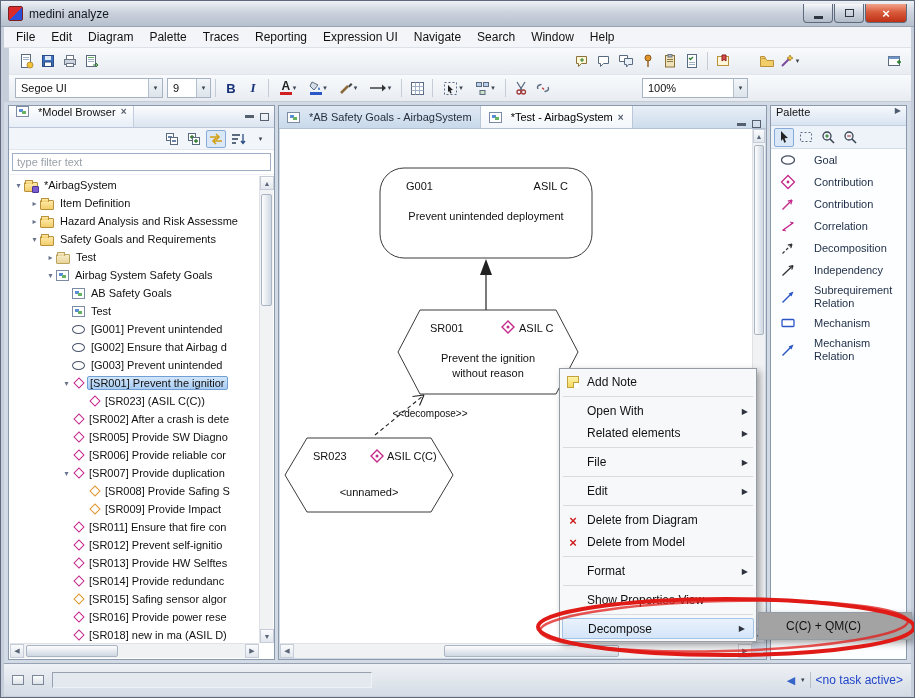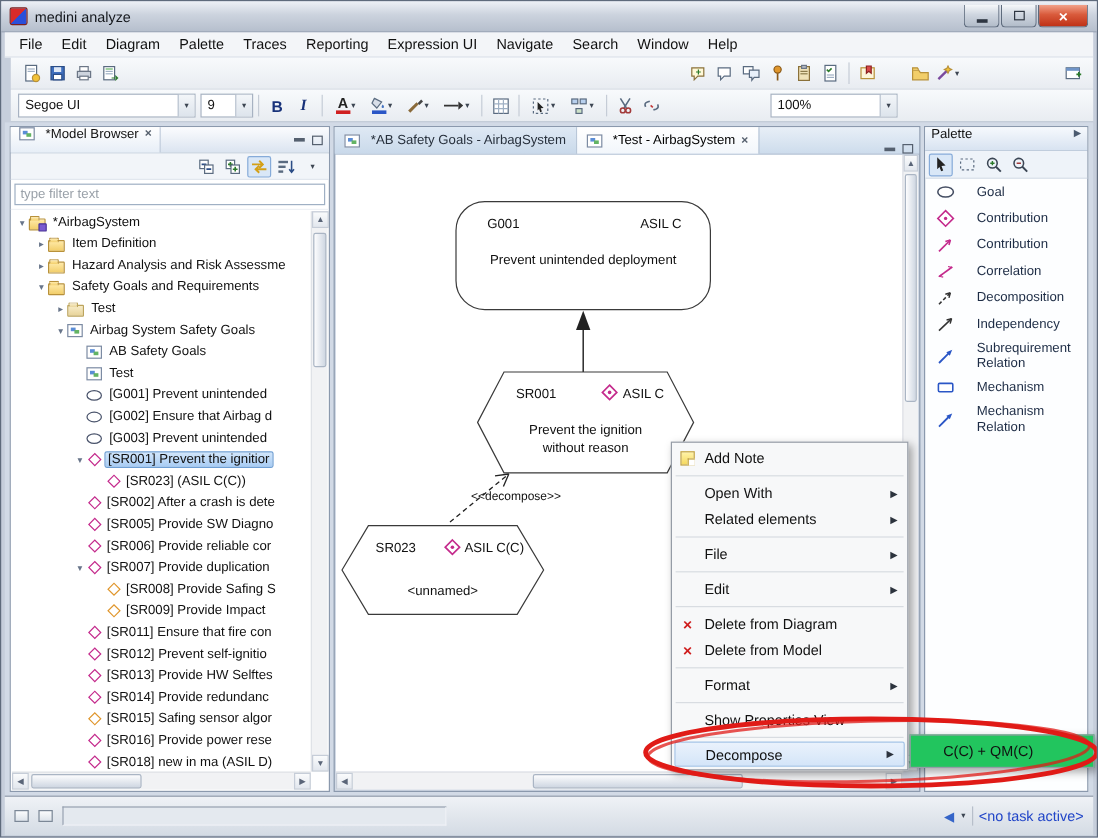--- a/index.html
+++ b/index.html
@@ -102,21 +102,21 @@
   
   .ctx { position:absolute; left:558px; top:367px; width:198px; background:#f7f8f9; border:1px solid #959ca6; box-shadow:3px 3px 7px rgba(0,0,0,.35); padding:2px 0; z-index:40; font-size:12px; }
   .ctxitem { height:22px; display:flex; align-items:center; padding:0 8px 0 5px; gap:6px; }
   .ctxitem.hl { background:linear-gradient(#eaf2fc,#d4e5f8); border:1px solid #a3c4e8; border-radius:2px; margin:0 2px; height:21px; padding-left:3px; }
   .ctxico { width:16px; display:flex; align-items:center; justify-content:center; flex:0 0 auto; }
   .ctxarrow { margin-left:auto; font-size:8px; color:#2c333d; }
   .ctxsep { height:1px; background:#d8dce1; margin:3px 3px; }
   .redx { color:#cf1d1d; font-weight:bold; font-size:13px; }
   .noteico { width:12px; height:12px; background:linear-gradient(#fff3a8,#f5d95e); border:1px solid #c2a23c; position:relative; }
   .noteico::after { content:""; position:absolute; right:-1px; bottom:-1px; width:5px; height:5px; background:#fff; border-left:1px solid #c2a23c; border-top:1px solid #c2a23c; }
-  .ctxsub { position:absolute; left:757px; top:611px; width:154px; background:#22c55e; border:1px solid #959ca6; box-shadow:3px 3px 7px rgba(0,0,0,.35); padding:2px 0; z-index:41; font-size:12px; }
+  .ctxsub { position:absolute; left:757px; top:611px; width:154px; background:#a3a3a3; border:1px solid #959ca6; box-shadow:3px 3px 7px rgba(0,0,0,.35); padding:2px 0; z-index:41; font-size:12px; }
 
   
   .annot { position:absolute; left:515px; top:584px; z-index:50; pointer-events:none; }
 
   
   .statusbar { position:absolute; left:3px; right:3px; top:662px; height:33px; background:linear-gradient(#eff2f6,#d4dbe4); border-top:1px solid #98a2b1; display:flex; align-items:center; padding:0 8px; gap:8px; }
   .miniico { width:12px; height:10px; border:1px solid #7b8796; background:linear-gradient(#fbfcfd,#dde3ea); }
   .sunken { width:320px; height:16px; border:1px solid; border-color:#97a1b0 #eef1f5 #eef1f5 #97a1b0; background:#e4e9ef; }
   .statright { margin-left:auto; display:flex; align-items:center; gap:5px; }
   .navback { color:#3565c8; font-size:11px; }

